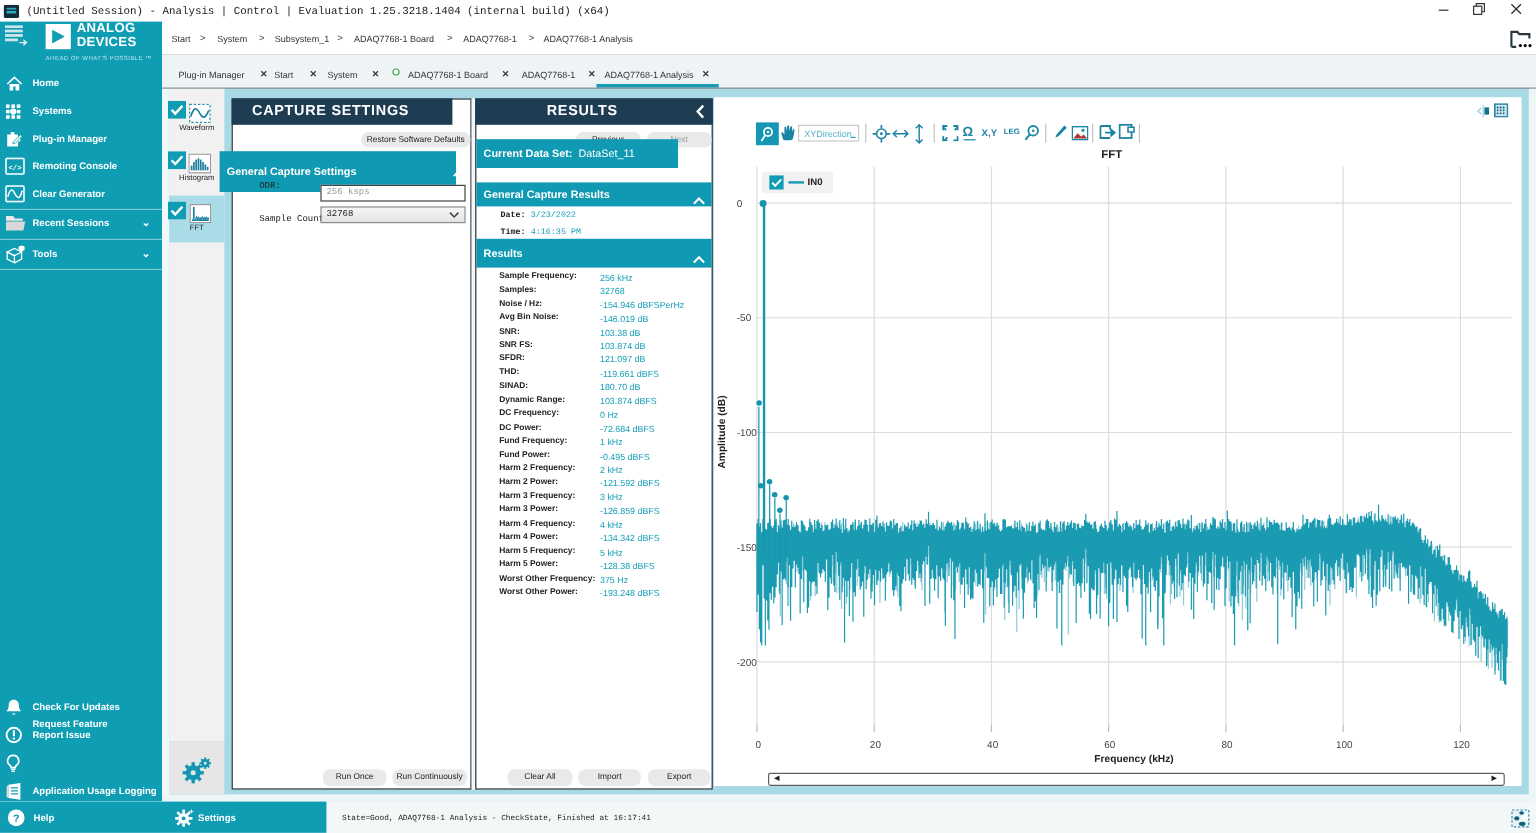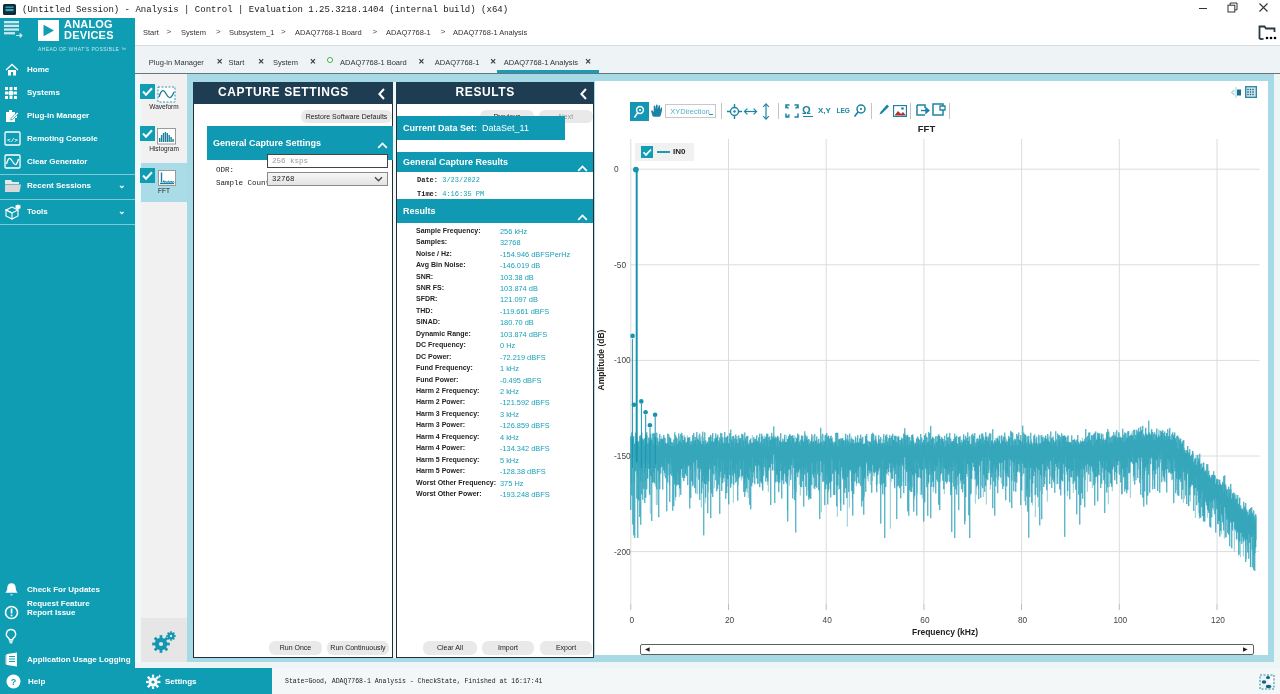--- a/index.html
+++ b/index.html
@@ -237,32 +237,32 @@
   </svg>
 <svg style="position:absolute;left:158px;top:170px" width="18" height="16" viewBox="0 0 18 16">
     <rect x="0.5" y="0.5" width="17" height="15" fill="#fff" stroke="#9a9a9a" stroke-width="1"></rect>
     <path d="M3.5 12.5V2.5" stroke="#1b7f9e" stroke-width="1.4"></path>
     <path d="M5 12.5l.8-2 .8 2 .8-1.4.8 1.4.8-1 .8 1 .8-1.7.8 1.7.8-1.1.8 1.1.8-1.5.8 1.5.8-1 .8 1" fill="none" stroke="#1b7f9e" stroke-width="0.9"></path>
     <path d="M2 13.5h14" stroke="#1b7f9e" stroke-width="1.4"></path>
   </svg>
 <div class="rlbl" style="top:187px">FFT</div>
 
 <div class="abs" style="left:193px;top:82px;width:200px;height:575.5px;background:#fff;border:1.5px solid #222e36"></div>
-<div class="phead" style="left:193px;width:200px">CAPTURE SETTINGS</div>
+<div class="phead" style="left:193px;width:184px">CAPTURE SETTINGS</div>
 <div class="parrow" style="left:378px"><svg width="7" height="12" viewBox="0 0 7 12">
       <path d="M6 1 1.4 6 6 11" fill="none" stroke="#fff" stroke-width="2"></path>
     </svg></div>
 <div class="btn" style="left:301px;top:109.5px;width:91px">Restore Software Defaults</div>
-<div class="tealbar" style="left:207px;top:126px;width:197px;height:34px">
+<div class="tealbar" style="left:183px;top:126px;width:197px;height:34px">
     <span>General Capture Settings</span>
   </div>
 <div class="carat" style="left:377px;top:135px"><svg width="11" height="7" viewBox="0 0 11 7">
       <path d="M1.2 5.8 5.5 1.4 9.8 5.8" fill="none" stroke="#fff" stroke-width="1.7"></path>
     </svg></div>
-<div class="abs" style="left:216px;top:166px;font-size:7.5px;color:#222">ODR:</div>
+<div class="abs" style="left:216px;top:152px;font-size:7.5px;color:#222">ODR:</div>
 <div class="abs" style="left:267px;top:153.5px;width:121px;height:14px;background:#fff;border:1px solid #444"></div>
 <div class="abs" style="left:272px;top:157px;font-size:7.5px;color:#999">256 ksps</div>
 <div class="abs" style="left:216px;top:179px;font-size:7.5px;color:#222">Sample Count:</div>
 <div class="abs" style="left:267px;top:171.5px;width:121px;height:14px;background:linear-gradient(#f6f6f6,#e3e3e3);border:1px solid #8a8a8a"></div>
 <div class="abs" style="left:272px;top:175px;font-size:7.5px;color:#222">32768</div>
 <svg style="position:absolute;left:374px;top:176px" width="9" height="6" viewBox="0 0 9 6">
     <path d="M1 1.2 4.5 4.8 8 1.2" fill="none" stroke="#444" stroke-width="1.3"></path>
   </svg>
 <div class="btn" style="left:269px;top:641px;width:53px">Run Once</div>
 <div class="btn" style="left:327px;top:641px;width:62px">Run Continuously</div>
@@ -309,21 +309,21 @@
 <div class="rv" style="top:295.4px">121.097 dB</div>
 <div class="rl" style="top:306.9px">THD:</div>
 <div class="rv" style="top:306.9px">-119.661 dBFS</div>
 <div class="rl" style="top:318.3px">SINAD:</div>
 <div class="rv" style="top:318.3px">180.70 dB</div>
 <div class="rl" style="top:329.8px">Dynamic Range:</div>
 <div class="rv" style="top:329.8px">103.874 dBFS</div>
 <div class="rl" style="top:341.2px">DC Frequency:</div>
 <div class="rv" style="top:341.2px">0 Hz</div>
 <div class="rl" style="top:352.7px">DC Power:</div>
-<div class="rv" style="top:352.7px">-72.219 dBFS</div>
+<div class="rv" style="top:352.7px">-72.684 dBFS</div>
 <div class="rl" style="top:364.1px">Fund Frequency:</div>
 <div class="rv" style="top:364.1px">1 kHz</div>
 <div class="rl" style="top:375.6px">Fund Power:</div>
 <div class="rv" style="top:375.6px">-0.495 dBFS</div>
 <div class="rl" style="top:387.0px">Harm 2 Frequency:</div>
 <div class="rv" style="top:387.0px">2 kHz</div>
 <div class="rl" style="top:398.4px">Harm 2 Power:</div>
 <div class="rv" style="top:398.4px">-121.592 dBFS</div>
 <div class="rl" style="top:409.9px">Harm 3 Frequency:</div>
 <div class="rv" style="top:409.9px">3 kHz</div>

